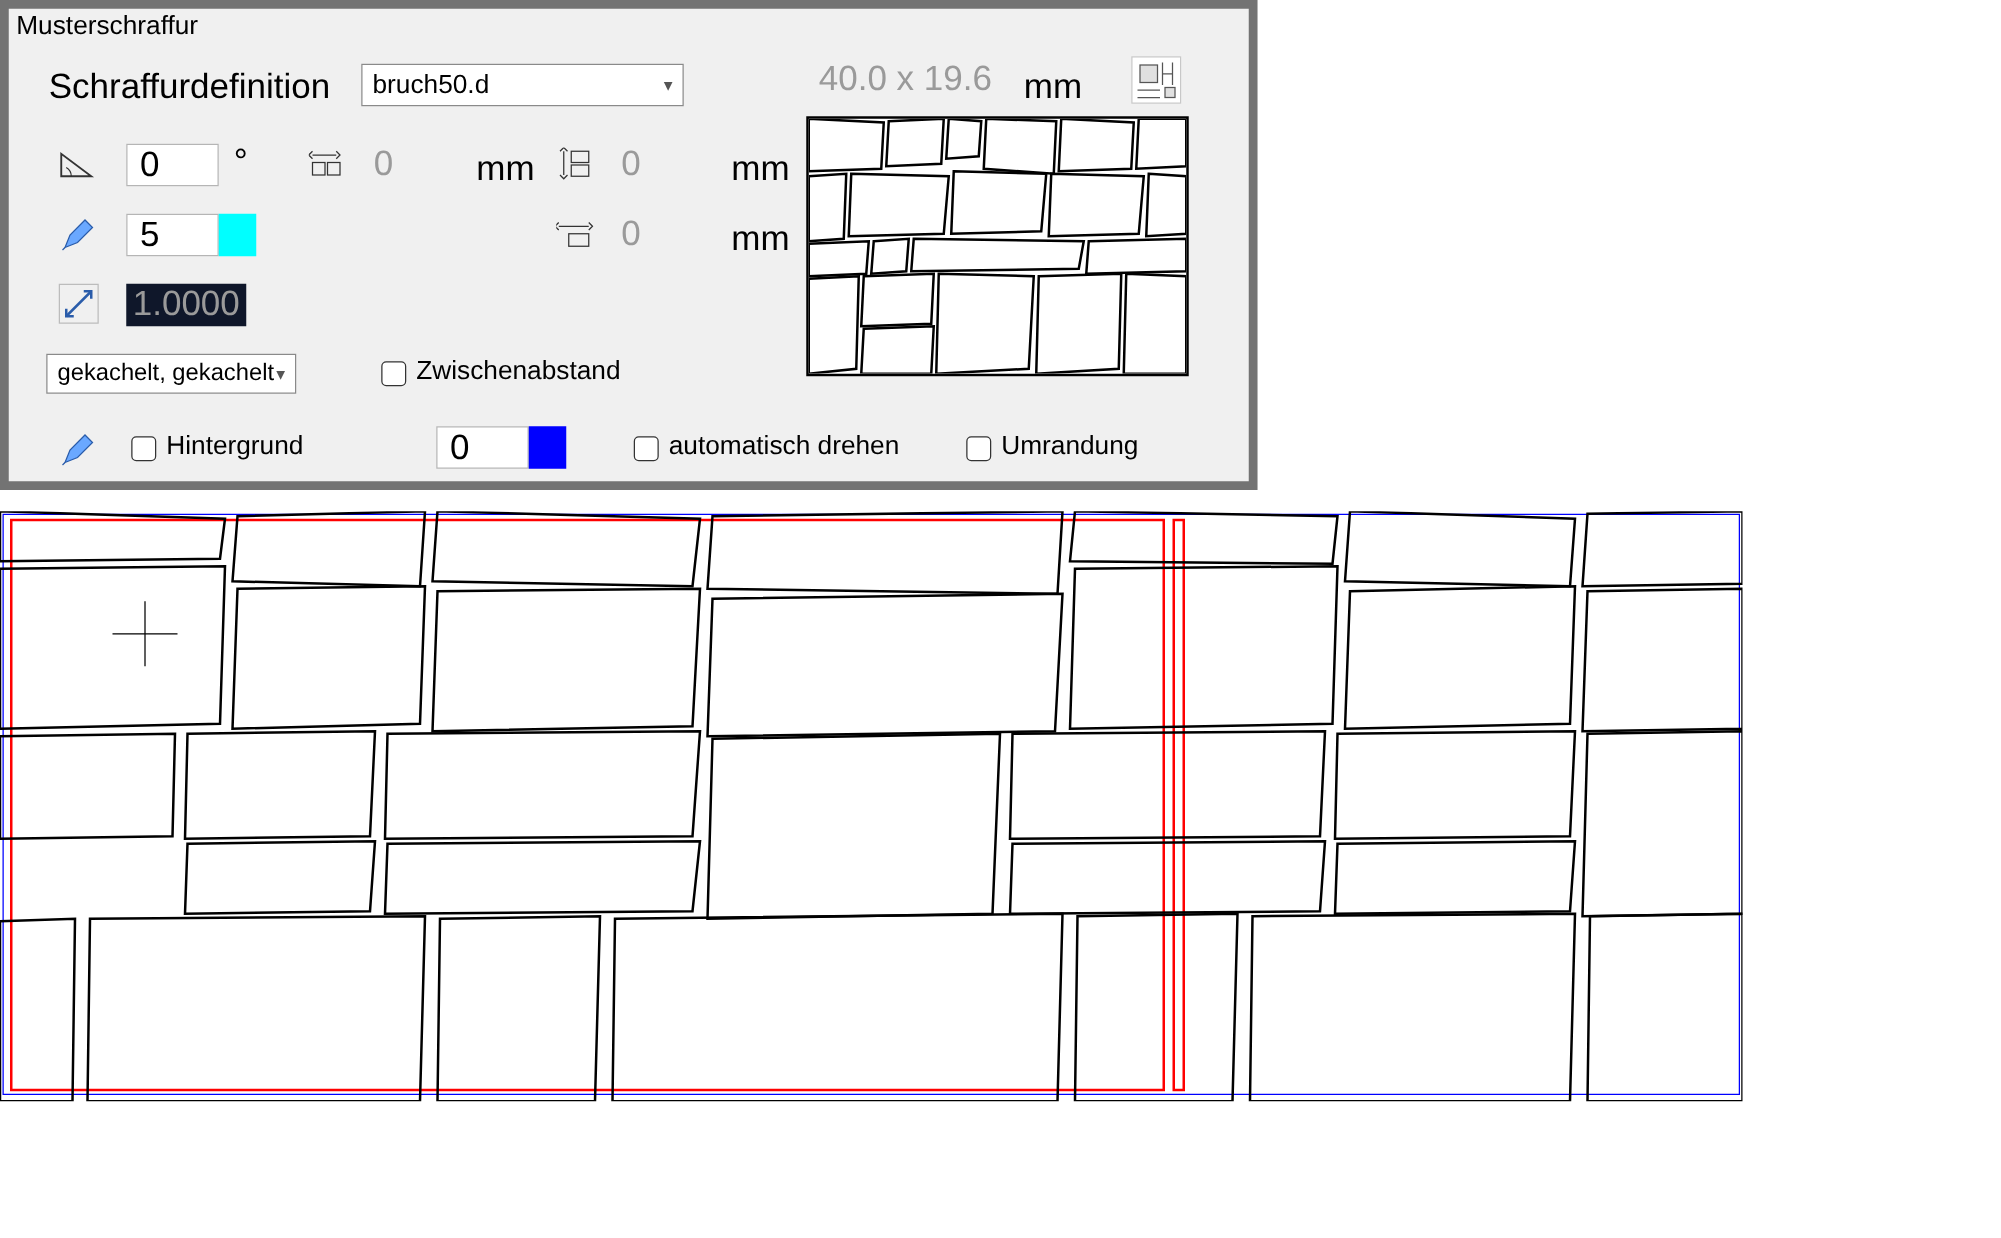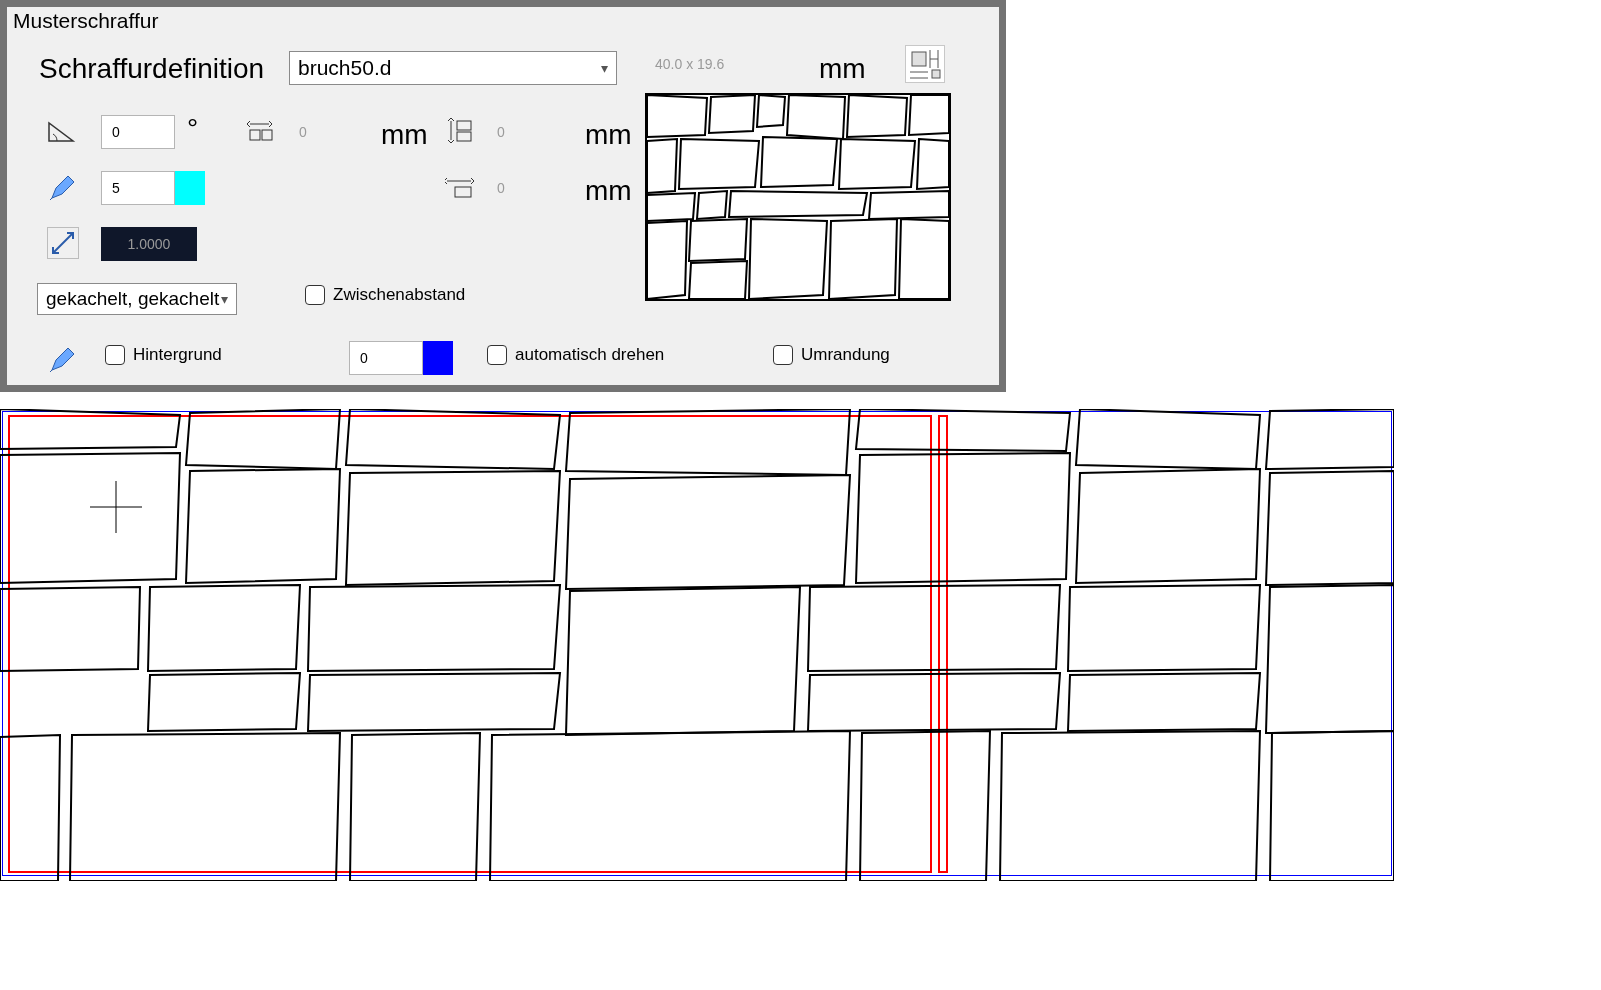--- a/index.html
+++ b/index.html
@@ -1,42 +1,42 @@
 <!DOCTYPE html>
 <html><head>
 <meta charset="utf-8">
 <style>
 html,body{margin:0;padding:0;font-family:"Segoe UI",Arial,sans-serif;font-size:20px;color:#000;background:#fff}
 .panel{width:1006px;height:392px;background:#f0f0f0;border:7px solid #737373;box-sizing:border-box;position:relative}
 .title{position:absolute;left:6px;top:2px;font-size:21px}
 .lbl{position:absolute;font-size:28px}
 .sel{position:absolute;background:#fff;border:1px solid #8a8a8a;height:34px;box-sizing:border-box;display:flex;align-items:center;justify-content:space-between;padding:0 8px;font-size:21px}
 .sel .chev{font-size:14px;color:#555}
-.txt{position:absolute;background:#fff;border:1px solid #b5b5b5;height:34px;box-sizing:border-box;display:flex;align-items:center;padding:0 10px;font-size:14px}
+.txt{position:absolute;background:#fff;border:1px solid #b5b5b5;height:34px;box-sizing:border-box;display:flex;padding:0 10px;font-size:28px}
 .txt.ro{border-color:#c8c8c8;color:#9a9a9a;background:#f0f0f0}
 .small{width:74px}
 .iconbox{position:absolute;width:30px;height:30px;display:flex;align-items:center;justify-content:center}
 .iconbtn{position:absolute;width:40px;height:38px;border:1px solid #c8c8c8;background:#fff;box-sizing:border-box}
 .swatch{position:absolute;width:30px;height:34px;border:none}
-.chk{position:absolute;display:flex;align-items:flex-start;gap:8px;font-size:17px}
+.chk{position:absolute;display:flex;align-items:flex-end;gap:8px;font-size:21px}
 .chk .box{width:20px;height:20px;border:1px solid #333;border-radius:4px;box-sizing:border-box;background:#fff}
 .prev{position:absolute;left:638px;top:86px;width:306px;height:208px;background:#fff;border:2px solid #000;box-sizing:border-box;overflow:hidden}
 .canvas{position:absolute;left:0;top:409px;width:1394px;height:472px;background:#fff}
 .overlay{position:absolute;box-sizing:border-box}
 svg{display:block}
 </style>
 </head>
 <body>
 
 <div class="panel">
   <div class="title">Musterschraffur</div>
 
   <div class="lbl" style="left:32px;top:46px">Schraffurdefinition</div>
 
-  <div class="sel" style="left:282px;top:44px;width:328px">
+  <div class="sel" style="left:282px;top:44px;width:258px">
     <span>bruch50.d</span>
     <span class="chev">▾</span>
   </div>
 
   <div class="txt ro" style="left:638px;top:40px;width:160px;border:none">
     <span>40.0 x 19.6</span>
   </div>
   <div class="lbl" style="left:812px;top:46px">mm</div>
 
   <div class="iconbtn" style="left:898px;top:38px">
@@ -142,21 +142,21 @@
   </span>
   <label class="chk" style="left:98px;top:338px">
     <span class="box"></span>
     <span>Hintergrund</span>
   </label>
   <div class="txt small" style="left:342px;top:334px">
       <span>0</span>
     </div>
   <div class="swatch" style="left: 416px; top: 334px; background: rgb(0, 0, 255);"></div>
 
-  <label class="chk" style="left:480px;top:338px">
+  <label class="chk" style="left:500px;top:338px">
     <span class="box"></span>
     <span>automatisch drehen</span>
   </label>
   <label class="chk" style="left:766px;top:338px">
     <span class="box"></span>
     <span>Umrandung</span>
   </label>
 
   <div class="prev">
     <svg viewBox="0 0 302 204" width="302" height="204">

